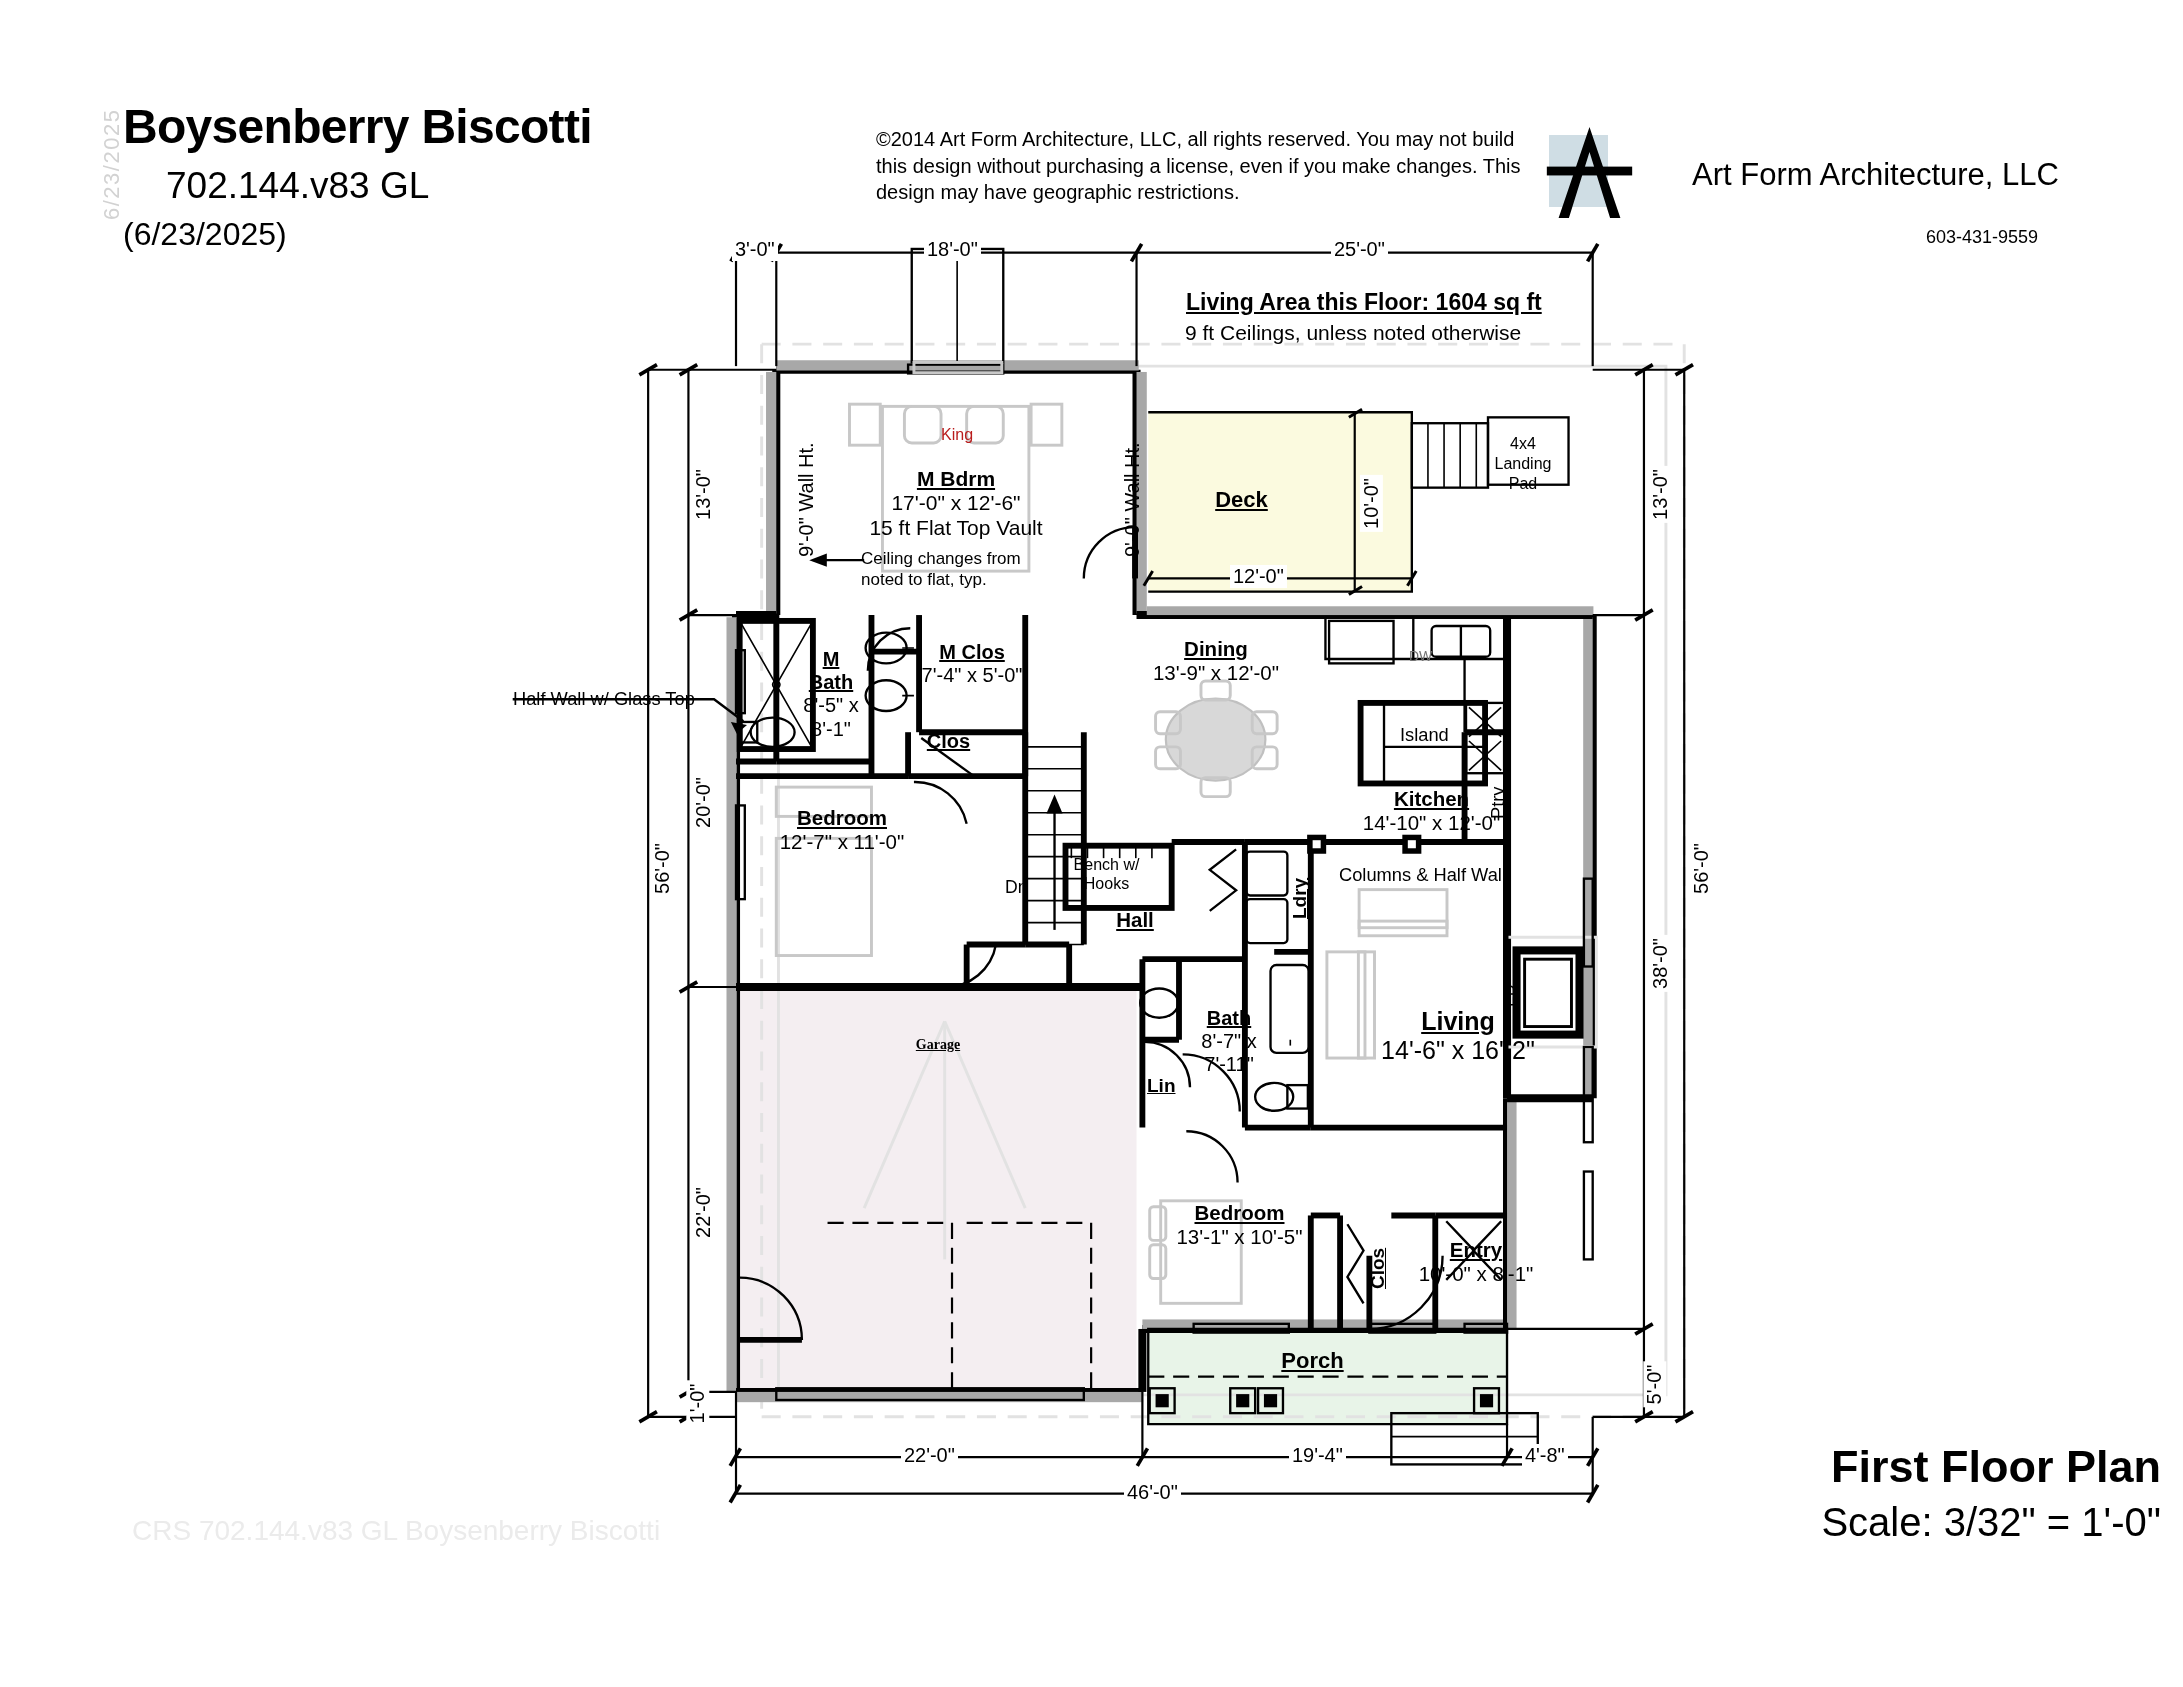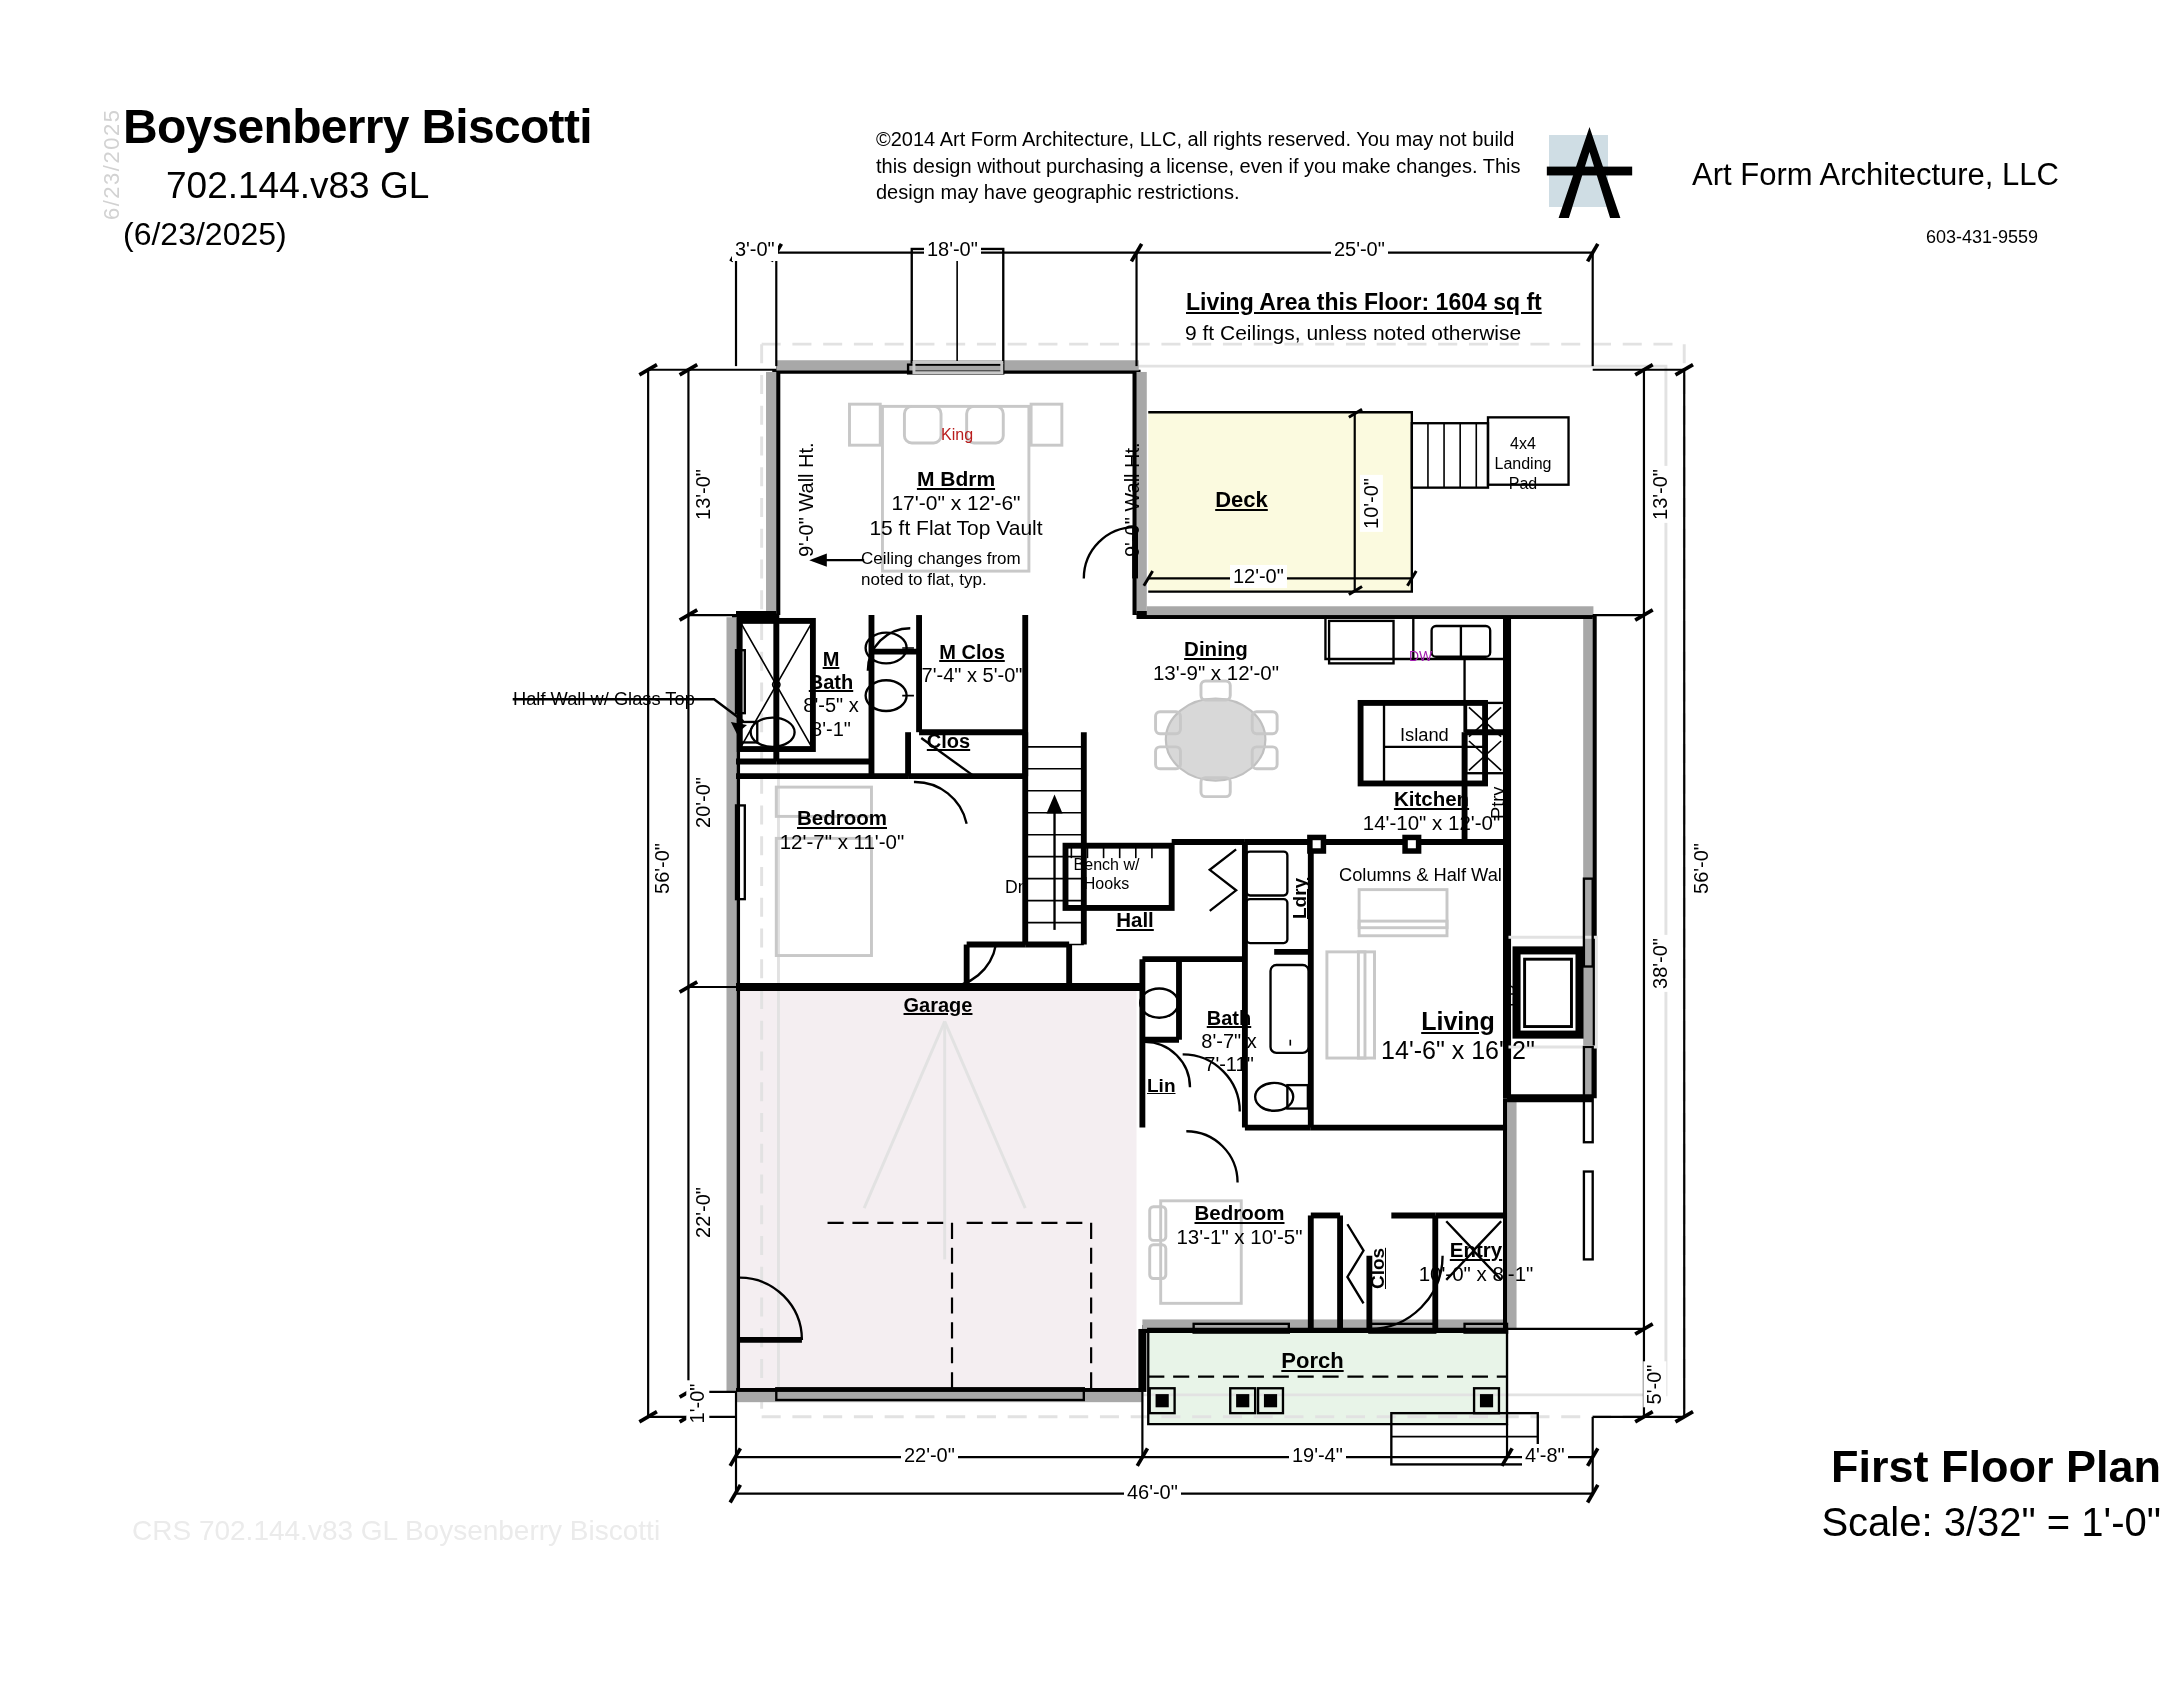--- a/index.html
+++ b/index.html
@@ -489,21 +489,21 @@
 <div class="abs rlabel" style="left:1132px;top:637px;width:168px;font-size:20.5px;">
   <span class="rname">Dining</span>
   <span class="rdim">13'-9" x 12'-0"</span>
 </div>
 
 <div class="abs rlabel" style="left:1340px;top:787px;width:183px;font-size:20.5px;">
   <span class="rname">Kitchen</span>
   <span class="rdim">14'-10" x 12'-0"</span>
 </div>
 <div class="abs" style="left:1400px;top:724px;font-size:18.3px;">Island</div>
-<div class="abs" style="left:1409px;top:648px;font-size:14px;color:#a21caf;">DW</div>
+<div class="abs" style="left:1409px;top:648px;font-size:14px;color:#737373;">DW</div>
 <div class="abs" style="left:1487px;top:819px;font-size:18.3px;white-space:nowrap;transform:rotate(-90deg);transform-origin:0 0;">Ptry</div>
 <div class="abs" style="left:1339px;top:864px;font-size:18.3px;white-space:nowrap;">Columns &amp; Half Wall</div>
 
 <div class="abs rlabel" style="left:1370px;top:1007px;width:176px;font-size:25px;">
   <span class="rname">Living</span>
   <span class="rdim">14'-6" x 16'-2"</span>
 </div>
 <div class="abs" style="left:1503px;top:1007px;font-size:17.6px;white-space:nowrap;transform:rotate(-90deg);transform-origin:0 0;">FP</div>
 
 <div class="abs rlabel" style="left:1091px;top:908px;width:88px;font-size:20.5px;">
@@ -530,21 +530,21 @@
   <span class="rdim">13'-1" x 10'-5"</span>
 </div>
 
 <div class="abs" style="left:1367px;top:1289px;font-size:19px;font-weight:bold;text-decoration:underline;white-space:nowrap;transform:rotate(-90deg);transform-origin:0 0;">Clos</div>
 
 <div class="abs rlabel" style="left:1392px;top:1238px;width:168px;font-size:20.5px;">
   <span class="rname">Entry</span>
   <span class="rdim">10'-0" x 8'-1"</span>
 </div>
 
-<div class="abs rlabel" style="left:872px;top:994px;width:132px;font-size:20px;">
+<div class="abs rlabel" style="left:872px;top:1037px;width:132px;font-size:14px;font-family:Liberation Serif, serif;">
   <span class="rname">Garage</span>
 </div>
 
 <div class="abs rlabel" style="left:1179px;top:487px;width:125px;font-size:22px;">
   <span class="rname">Deck</span>
 </div>
 
 <div class="abs rlabel" style="left:1245px;top:1348px;width:135px;font-size:22px;">
   <span class="rname">Porch</span>
 </div>

